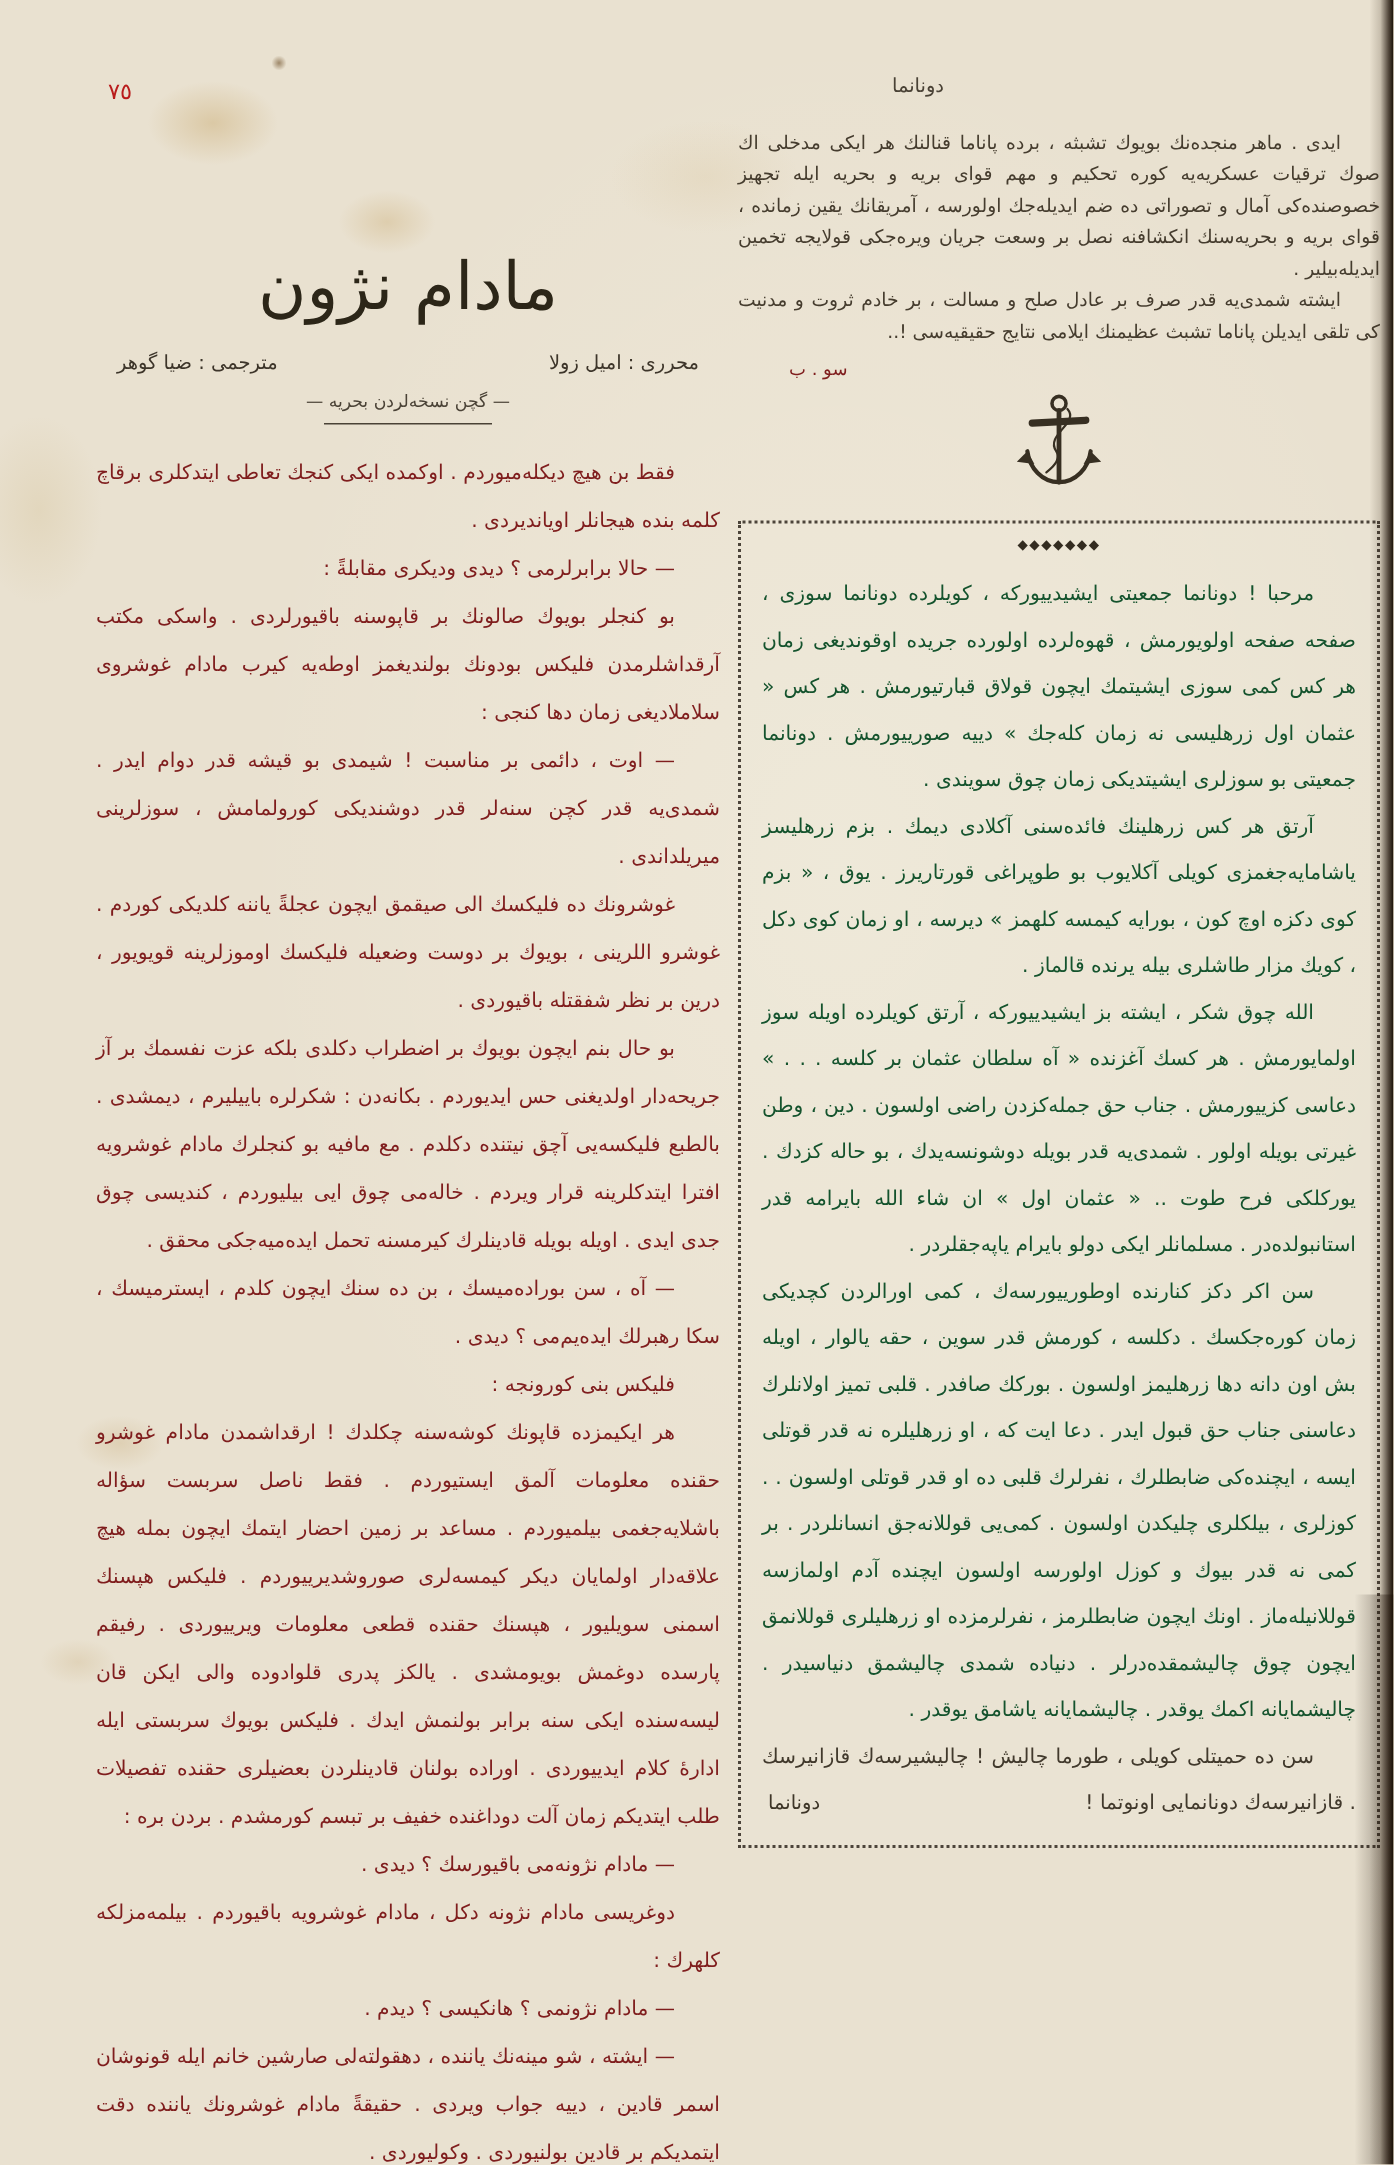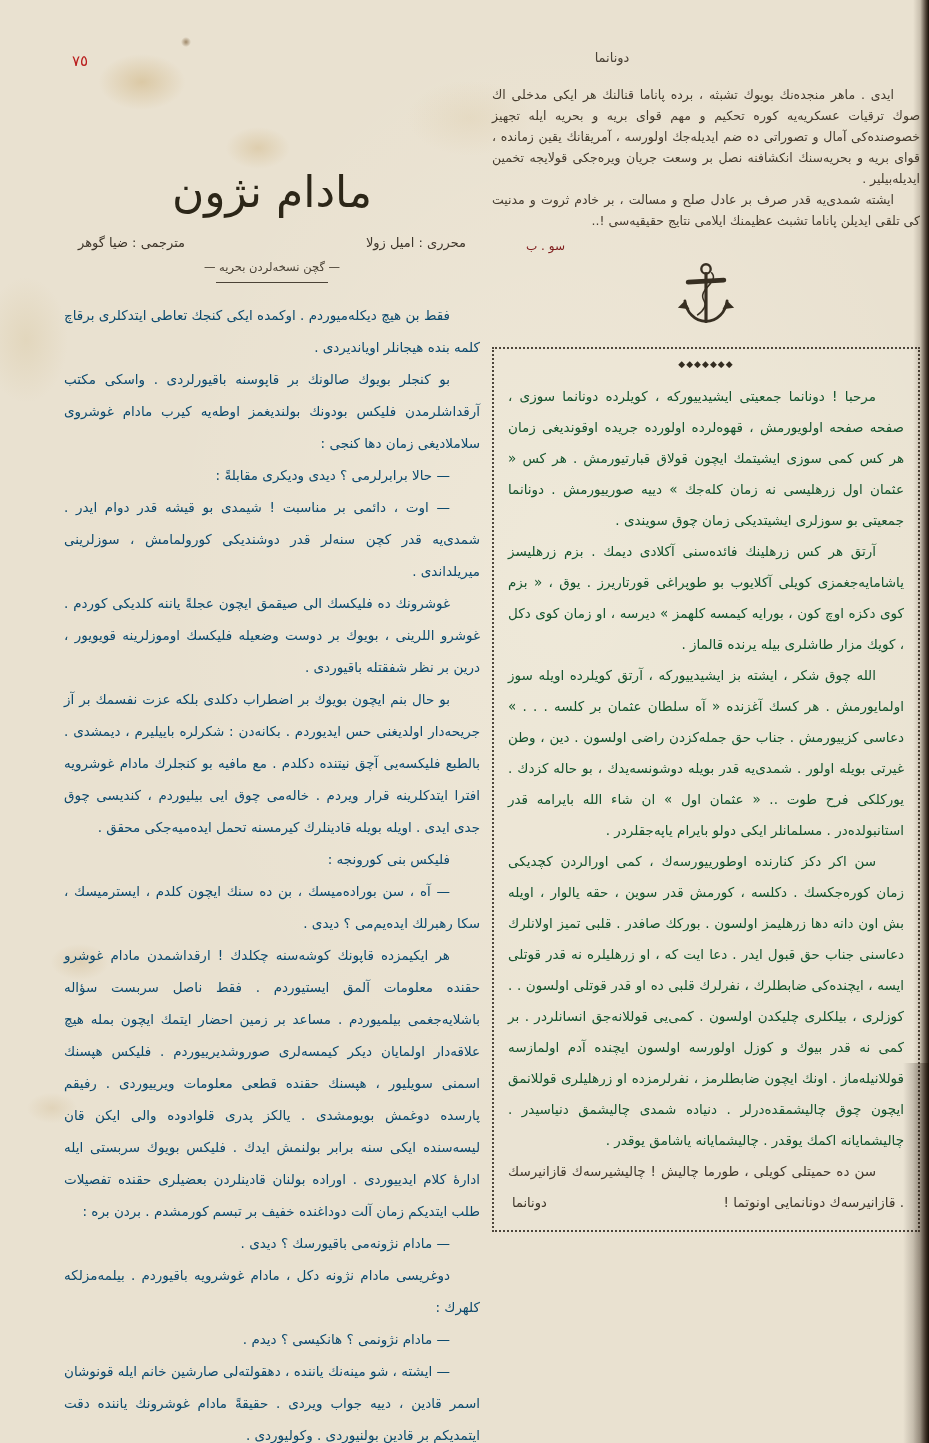--- a/index.html
+++ b/index.html
@@ -22,21 +22,21 @@
   .pagenum{position:absolute;top:52px;left:72px;font-size:15px;color:#b91c1c;}
 
   .left-col{position:absolute;top:166px;left:64px;width:416px;direction:rtl;}
   .la-title{text-align:center;font-size:44px;line-height:1.2;color:#2c2618;
     font-weight:normal;margin:0 0 16px;}
   .la-byline{display:flex;justify-content:space-between;direction:rtl;
     font-size:13px;padding:0 14px;margin-bottom:10px;color:#3d352a;}
   .la-note{text-align:center;font-size:11.5px;margin-bottom:8px;color:#4a4236;}
   .la-rule{width:112px;border:0;border-top:1.5px solid #4a4236;margin:0 auto 16px;}
   .la-body p{margin:0;font-size:13.5px;line-height:32px;text-align:justify;
-    text-indent:30px;color:#0c4a6e;}
+    text-indent:30px;color:#7f1d1d;}
 
   .right-col{position:absolute;top:84px;left:492px;width:428px;direction:rtl;}
   .ra-body p{margin:0;font-size:12.5px;line-height:21px;text-align:justify;
     text-indent:26px;color:#453c2e;}
   .ra-sig{text-align:left;padding-left:34px;font-size:12px;margin-top:8px;color:#7f1d1d;}
 
   .anchor-wrap{text-align:center;margin:8px 0 8px;}
 
   .box{border:2px dotted #4c443a;padding:8px 14px 12px;margin-top:4px;background:rgba(240,234,219,.25);}
   .box-title{text-align:center;font-size:41px;font-weight:bold;line-height:1.25;
@@ -64,27 +64,27 @@
   <h1 class="la-title">مادام نژون</h1>
   <div class="la-byline">
     <span>محرری : امیل زولا</span>
     <span>مترجمی : ضیا گوهر</span>
   </div>
   <div class="la-note">— گچن نسخه‌لردن بحریه —</div>
   <hr class="la-rule">
   <div class="la-body">
 
   <p>فقط بن هیچ دیکله‌میوردم . اوکمده ایکی کنجك تعاطی ایتدکلری برقاچ کلمه بنده هیجانلر اویاندیردی .</p>
+      <p>— حالا برابرلرمی ؟ دیدی ودیکری مقابلةً :</p>
       <p>بو کنجلر بویوك صالونك بر قاپوسنه باقیورلردی . واسکی مکتب آرقداشلرمدن فلیکس بودونك بولندیغمز اوطه‌یه کیرب مادام غوشروی سلاملادیغی زمان دها کنجی :</p>
-      <p>— حالا برابرلرمی ؟ دیدی ودیکری مقابلةً :</p>
       <p>— اوت ، دائمی بر مناسبت ! شیمدی بو قیشه قدر دوام ایدر . شمدی‌یه قدر کچن سنه‌لر قدر دوشندیکی کورولمامش ، سوزلرینی میریلداندی .</p>
       <p>غوشرونك ده فلیکسك الی صیقمق ایچون عجلةً یاننه کلدیکی کوردم . غوشرو اللرینی ، بویوك بر دوست وضعیله فلیکسك اوموزلرینه قویویور ، درین بر نظر شفقتله باقیوردی .</p>
       <p>بو حال بنم ایچون بویوك بر اضطراب دکلدی بلکه عزت نفسمك بر آز جریحه‌دار اولدیغنی حس ایدیوردم . بکانه‌دن : شکرلره باییلیرم ، دیمشدی . بالطبع فلیکسه‌یی آچق نیتنده دکلدم . مع مافیه بو کنجلرك مادام غوشرویه افترا ایتدکلرینه قرار ویردم . خاله‌می چوق ایی بیلیوردم ، کندیسی چوق جدی ایدی . اویله بویله قادینلرك کیرمسنه تحمل ایده‌میه‌جکی محقق .</p>
+      <p>— آه ، سن بوراده‌میسك ، بن ده سنك ایچون کلدم ، ایسترمیسك ، سکا رهبرلك ایده‌یم‌می ؟ دیدی .</p>
       <p>فلیکس بنی کورونجه :</p>
-      <p>— آه ، سن بوراده‌میسك ، بن ده سنك ایچون کلدم ، ایسترمیسك ، سکا رهبرلك ایده‌یم‌می ؟ دیدی .</p>
       <p>هر ایکیمزده قاپونك کوشه‌سنه چکلدك ! ارقداشمدن مادام غوشرو حقنده معلومات آلمق ایستیوردم . فقط ناصل سربست سؤاله باشلایه‌جغمی بیلمیوردم . مساعد بر زمین احضار ایتمك ایچون بمله هیچ علاقه‌دار اولمایان دیکر کیمسه‌لری صوروشدیرییوردم . فلیکس هپسنك اسمنی سویلیور ، هپسنك حقنده قطعی معلومات ویرییوردی . رفیقم پارسده دوغمش بویومشدی . یالکز پدری قلوادوده والی ایکن قان لیسه‌سنده ایکی سنه برابر بولنمش ایدك . فلیکس بویوك سربستی ایله ادارهٔ کلام ایدییوردی . اوراده بولنان قادینلردن بعضیلری حقنده تفصیلات طلب ایتدیکم زمان آلت دوداغنده خفیف بر تبسم کورمشدم . بردن بره :</p>
       <p>— مادام نژونه‌می باقیورسك ؟ دیدی .</p>
       <p>دوغریسی مادام نژونه دکل ، مادام غوشرویه باقیوردم . بیلمه‌مزلکه کلهرك :</p>
       <p>— مادام نژونمی ؟ هانکیسی ؟ دیدم .</p>
       <p>— ایشته ، شو مینه‌نك یاننده ، دهقولته‌لی صارشین خانم ایله قونوشان اسمر قادین ، دییه جواب ویردی . حقیقةً مادام غوشرونك یاننده دقت ایتمدیکم بر قادین بولنیوردی . وکولیوردی .</p>
     </div>
 </div>
 
 <div class="right-col">
   <div class="ra-body">

